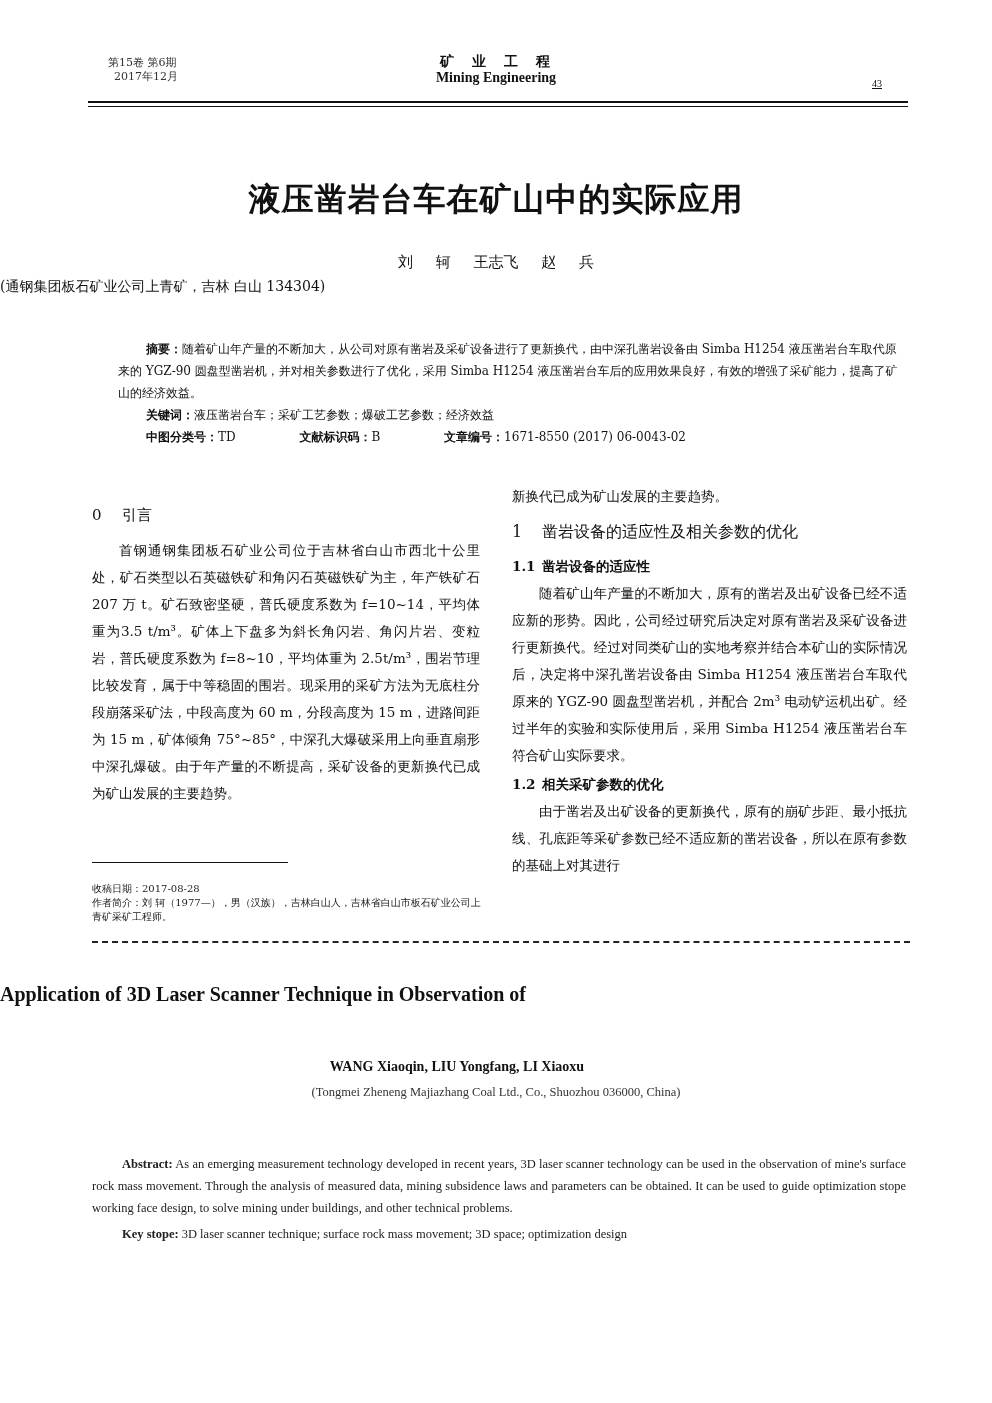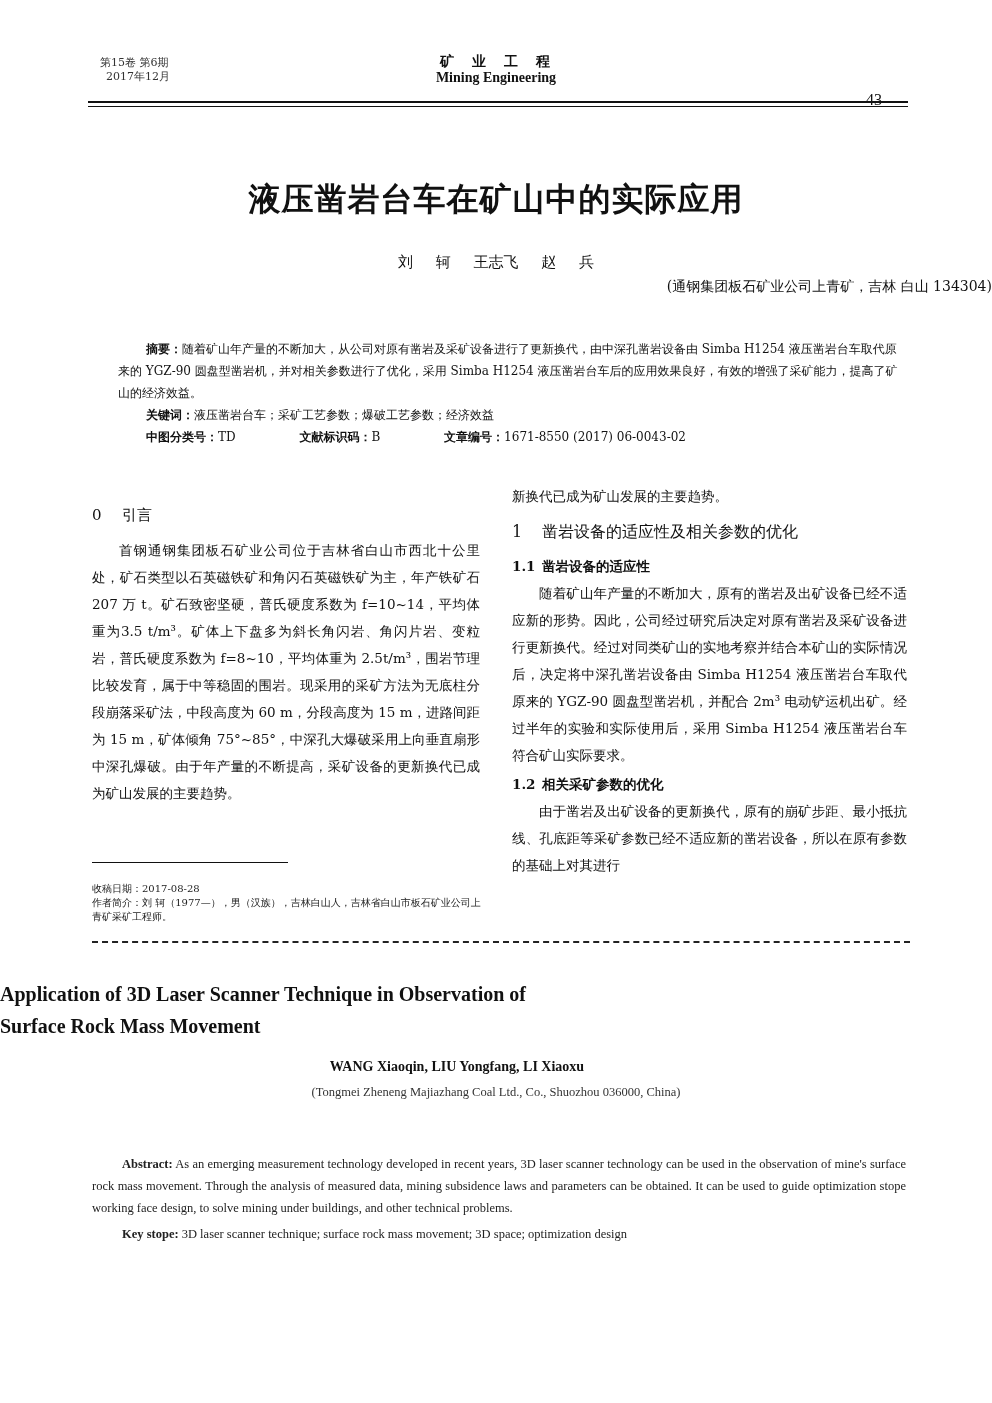--- a/index.html
+++ b/index.html
@@ -1,31 +1,31 @@
 <!DOCTYPE html>
 <html><head>
 <meta charset="utf-8">
 <style>
   html, body { margin: 0; padding: 0; background: #ffffff; }
   body {
     width: 992px; height: 1403px; position: relative; overflow: hidden;
     font-family: "DejaVu Serif", serif; color: #111;
   }
   .abs { position: absolute; }
-  .hdr-left { left: 100px; top: 56px; font-size: 11px; line-height: 14px; color: #333; }
+  .hdr-left { left: 108px; top: 56px; font-size: 11px; line-height: 14px; color: #333; }
   .hdr-left div:nth-child(2) { padding-left: 6px; }
   .hdr-center { left: 0; width: 992px; top: 52px; text-align: center; }
   .hdr-cn { font-size: 14px; font-weight: bold; letter-spacing: 18px; padding-left: 16px; line-height: 18px; }
   .hdr-en { font-family: "Liberation Serif", serif; font-size: 14px; font-weight: bold; line-height: 16px; }
-  .hdr-page { right: 110px; top: 91px; font-family: "Liberation Serif", serif; font-size: 16px; text-decoration: underline; }
+  .hdr-page { right: 110px; top: 78px; font-family: "Liberation Serif", serif; font-size: 10px; text-decoration: underline; }
   .hdr-rule { left: 88px; width: 820px; top: 101px; height: 3px; border-top: 2px solid #111; border-bottom: 1px solid #111; }
 
   .title-cn { left: 0; width: 992px; top: 178px; text-align: center; font-size: 32px; font-weight: bold; letter-spacing: 1px; }
   .authors-cn { left: 0; width: 992px; top: 253px; text-align: center; font-size: 15px; word-spacing: 18px; }
-  .affil-cn { left: 0; width: 992px; top: 278px; text-align: right; font-size: 14px; }
+  .affil-cn { left: 0; width: 992px; top: 278px; text-align: left; font-size: 14px; }
 
   .abstract-cn { left: 146px; width: 760px; top: 338px; font-size: 12px; line-height: 22px; }
   .abstract-cn p { margin: 0; }
   .abstract-cn .indent { text-indent: 28px; margin-left: -28px; }
   .lbl { font-weight: bold; }
   .meta-row span { margin-right: 30px; }
 
   .col { font-size: 13.5px; line-height: 27px; text-align: justify; }
   .col p { margin: 0; text-indent: 2em; }
   .col-left { left: 92px; width: 388px; top: 500px; }
@@ -92,21 +92,20 @@
   <div class="sec-h2"><span class="sec-num">1.1</span><span>凿岩设备的适应性</span></div>
   <p>随着矿山年产量的不断加大，原有的凿岩及出矿设备已经不适应新的形势。因此，公司经过研究后决定对原有凿岩及采矿设备进行更新换代。经过对同类矿山的实地考察并结合本矿山的实际情况后，决定将中深孔凿岩设备由 Simba H1254 液压凿岩台车取代原来的 YGZ-90 圆盘型凿岩机，并配合 2m³ 电动铲运机出矿。经过半年的实验和实际使用后，采用 Simba H1254 液压凿岩台车符合矿山实际要求。</p>
   <div class="sec-h2"><span class="sec-num">1.2</span><span>相关采矿参数的优化</span></div>
   <p>由于凿岩及出矿设备的更新换代，原有的崩矿步距、最小抵抗线、孔底距等采矿参数已经不适应新的凿岩设备，所以在原有参数的基础上对其进行</p>
 </div>
 
 <div class="abs dashed-rule"></div>
 
 <div class="abs title-en">
   <div>Application of 3D Laser Scanner Technique in Observation of</div>
-  <div>Surface Rock Mass Movement</div>
 </div>
 <div class="abs authors-en">WANG Xiaoqin, LIU Yongfang, LI Xiaoxu</div>
 <div class="abs affil-en">(Tongmei Zheneng Majiazhang Coal Ltd., Co., Shuozhou 036000, China)</div>
 
 <div class="abs abstract-en">
   <p class="indent"><b>Abstract:</b><span> As an emerging measurement technology developed in recent years, 3D laser scanner technology can be used in the observation of mine's surface rock mass movement. Through the analysis of measured data, mining subsidence laws and parameters can be obtained. It can be used to guide optimization stope working face design, to solve mining under buildings, and other technical problems.</span></p>
   <p class="indent kw"><b>Key stope:</b><span> 3D laser scanner technique; surface rock mass movement; 3D space; optimization design</span></p>
 </div>
 
 </body></html>

